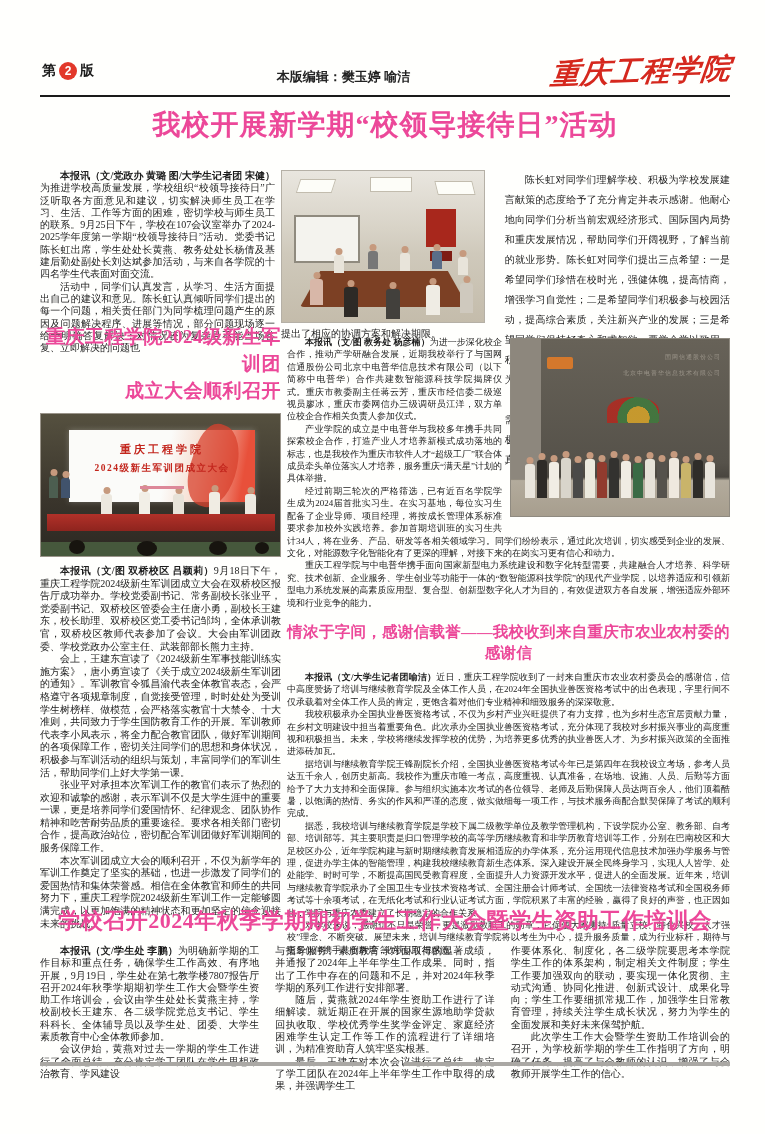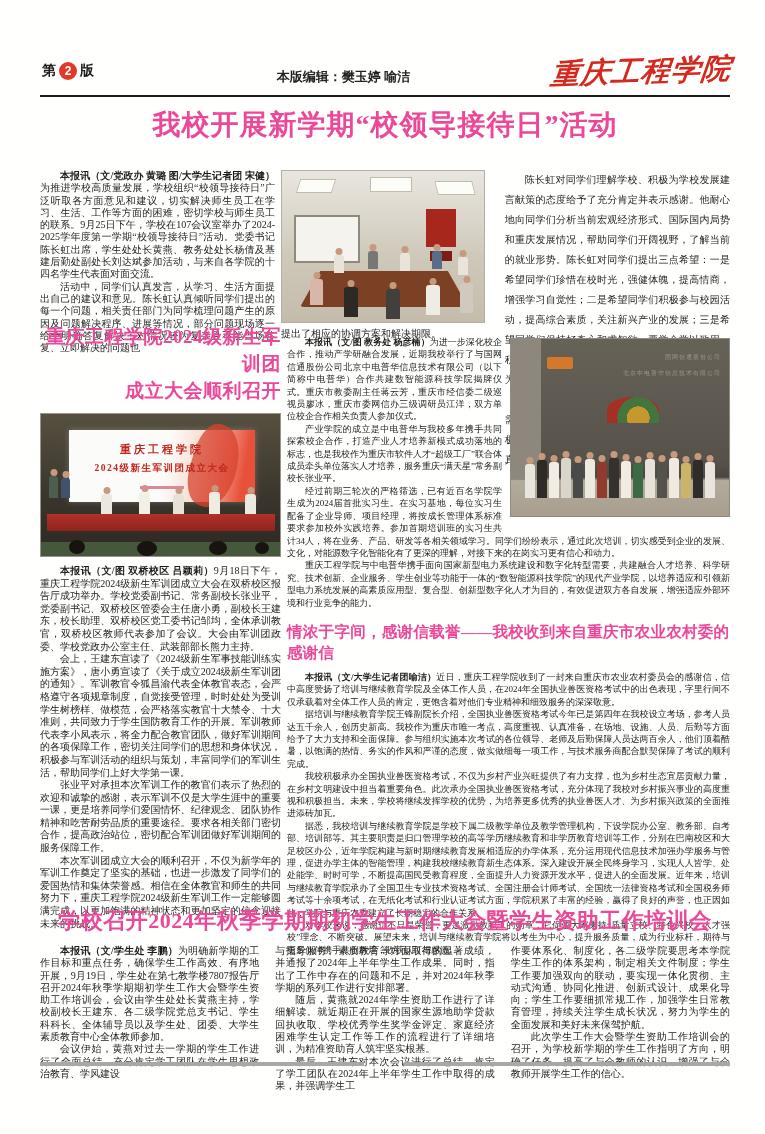--- a/index.html
+++ b/index.html
@@ -63,21 +63,21 @@
   .energy-body{margin-top:8px;font-size:9px;line-height:12.4px;}
   .photo3{float:right;width:218px;height:177px;margin:2px 0 6px 8px;position:relative;border:1px solid #8f8a80;
           overflow:hidden;background:linear-gradient(#676258 0%,#56524a 70%,#4a463f 78%,#b3ab9c 80%,#a79e8e 100%);}
   .p3-panel{position:absolute;left:0;top:0;width:30px;height:140px;background:#8d877d;}
   .p3-logo{position:absolute;left:36px;top:18px;width:26px;height:12px;background:#e07b28;border-radius:2px;opacity:.9;}
   .p3-sign{position:absolute;right:8px;text-align:right;color:#9b958a;font-size:6px;line-height:8px;letter-spacing:1px;
           font-family:"Liberation Sans","DejaVu Sans",sans-serif;}
   .p3-decor{position:absolute;left:96px;top:58px;width:52px;height:26px;border-radius:50% 50% 0 0;
           background:radial-gradient(circle at 60% 80%,#d8a428 0 30%,#3f7a3c 31% 55%,#b3281e 56% 100%);opacity:.85;}
   .p3-people{position:absolute;left:0;right:0;bottom:18px;display:flex;align-items:flex-end;justify-content:center;gap:2px;}
-  .letter-title{clear:both;margin-top:13px;font-size:15.5px;font-weight:bold;letter-spacing:0.3px;}
+  .letter-title{clear:both;margin-top:13px;font-size:15.5px;font-weight:bold;text-align:center;letter-spacing:0.3px;}
   .letter-body{margin-top:7px;font-size:9px;line-height:12.4px;}
   
   .bottom{position:absolute;left:40px;top:906px;width:690px;}
   .bottom-title{font-size:22px;font-weight:bold;text-align:center;letter-spacing:0.5px;}
   .bottom-cols{display:flex;gap:16px;margin-top:9px;}
   .bottom-col{flex:1;font-size:10px;line-height:12.3px;}
   
   .foot-bar{position:absolute;top:1062px;height:4px;background:#aaa8a4;}
 </style>
 </head>
@@ -184,30 +184,30 @@
           <i class="fig" style="width:10px;height:39px;background:#e6e2d8;"></i>
           <i class="fig" style="width:10px;height:36px;background:#55524c;"></i>
           <i class="fig" style="width:10px;height:40px;background:#efe9df;"></i>
           <i class="fig" style="width:10px;height:35px;background:#c9b46a;"></i>
           <i class="fig" style="width:10px;height:38px;background:#2f2d29;"></i>
           <i class="fig" style="width:10px;height:36px;background:#e9e5dc;"></i>
         </div>
       </div>
       <div class="atext">
           <p><b>本报讯（文/图 教务处 杨彦楠）</b>为进一步深化校企合作，推动产学研融合发展，近期我校举行了与国网信通股份公司北京中电普华信息技术有限公司（以下简称中电普华）合作共建数智能源科技学院揭牌仪式。重庆市教委副主任蒋云芳，重庆市经信委二级巡视员廖冰，重庆市委网信办三级调研员江洋，双方单位校企合作相关负责人参加仪式。</p>
-          <p>产业学院的成立是中电普华与我校多年携手共同探索校企合作，打造产业人才培养新模式成功落地的标志，也是我校作为重庆市软件人才“超级工厂”联合体成员牵头单位落实人才培养，服务重庆“满天星”常务副校长张业平。</p>
+          <p>产业学院的成立是中电普华与我校多年携手共同探索校企合作，打造产业人才培养新模式成功落地的标志，也是我校作为重庆市软件人才“超级工厂”联合体成员牵头单位落实人才培养，服务重庆“满天星”计划的具体举措。</p>
           <p>经过前期三轮次的严格筛选，已有近百名学院学生成为2024届首批实习生。在实习基地，每位实习生配备了企业导师、项目经理，将按成长管理体系标准要求参加校外实践培养。参加首期培训班的实习生共计34人，将在业务、产品、研发等各相关领域学习。同学们纷纷表示，通过此次培训，切实感受到企业的发展、文化，对能源数字化智能化有了更深的理解，对接下来的在岗实习更有信心和动力。</p>
           <p>重庆工程学院与中电普华携手面向国家新型电力系统建设和数字化转型需要，共建融合人才培养、科学研究、技术创新、企业服务、学生创业等功能于一体的“数智能源科技学院”的现代产业学院，以培养适应和引领新型电力系统发展的高素质应用型、复合型、创新型数字化人才为目的，有效促进双方各自发展，增强适应外部环境和行业竞争的能力。</p>
         </div>
     </div>
     <div class="letter-title red">情浓于字间，感谢信载誉——我校收到来自重庆市农业农村委的感谢信</div>
     <div class="letter-body atext">
         <p><b>本报讯（文/大学生记者团喻洁）</b>近日，重庆工程学院收到了一封来自重庆市农业农村委员会的感谢信，信中高度赞扬了培训与继续教育学院及全体工作人员，在2024年全国执业兽医资格考试中的出色表现，字里行间不仅承载着对全体工作人员的肯定，更饱含着对他们专业精神和细致服务的深深敬意。</p>
+        <p>我校积极承办全国执业兽医资格考试，不仅为乡村产业兴旺提供了有力支撑，也为乡村生态宜居贡献力量，在乡村文明建设中担当着重要角色。此次承办全国执业兽医资格考试，充分体现了我校对乡村振兴事业的高度重视和积极担当。未来，学校将继续发挥学校的优势，为培养更多优秀的执业兽医人才、为乡村振兴政策的全面推进添砖加瓦。</p>
         <p>据培训与继续教育学院王锋副院长介绍，全国执业兽医资格考试今年已是第四年在我校设立考场，参考人员达五千余人，创历史新高。我校作为重庆市唯一考点，高度重视、认真准备，在场地、设施、人员、后勤等方面给予了大力支持和全面保障。参与组织实施本次考试的各位领导、老师及后勤保障人员达两百余人，他们顶着酷暑，以饱满的热情、务实的作风和严谨的态度，做实做细每一项工作，与技术服务商配合默契保障了考试的顺利完成。</p>
-        <p>我校积极承办全国执业兽医资格考试，不仅为乡村产业兴旺提供了有力支撑，也为乡村生态宜居贡献力量，在乡村文明建设中担当着重要角色。此次承办全国执业兽医资格考试，充分体现了我校对乡村振兴事业的高度重视和积极担当。未来，学校将继续发挥学校的优势，为培养更多优秀的执业兽医人才、为乡村振兴政策的全面推进添砖加瓦。</p>
         <p>据悉，我校培训与继续教育学院是学校下属二级教学单位及教学管理机构，下设学院办公室、教务部、自考部、培训部等。其主要职责是归口管理学校的高等学历继续教育和非学历教育培训等工作，分别在巴南校区和大足校区办公，近年学院构建与新时期继续教育发展相适应的办学体系，充分运用现代信息技术加强办学服务与管理，促进办学主体的智能管理，构建我校继续教育新生态体系。深入建设开展全民终身学习，实现人人皆学、处处能学、时时可学，不断提高国民受教育程度，全面提升人力资源开发水平，促进人的全面发展。近年来，培训与继续教育学院承办了全国卫生专业技术资格考试、全国注册会计师考试、全国统一法律资格考试和全国税务师考试等十余项考试，在无纸化考试和行业认证考试方面，学院积累了丰富的经验，赢得了良好的声誉，也正因如此，学院与重庆农委建立了长期稳定的合作关系。</p>
         <p>对学校来说，感谢信不只是荣誉，更是激励教职工的勋章，它促使大家秉持“质量立校、特色兴校、人才强校”理念、不断突破。展望未来，培训与继续教育学院将以考生为中心，提升服务质量，成为行业标杆，期待与更多伙伴携手共创辉煌，收获认可与感激。</p>
       </div>
   </div>
 
   <div class="bottom">
     <div class="bottom-title red">学校召开2024年秋季学期期初学生工作大会暨学生资助工作培训会</div>
     <div class="bottom-cols">
       <div class="bottom-col atext">
           <p><b>本报讯（文/学生处 李鹏）</b>为明确新学期的工作目标和重点任务，确保学生工作高效、有序地开展，9月19日，学生处在第七教学楼7807报告厅召开2024年秋季学期期初学生工作大会暨学生资助工作培训会，会议由学生处处长黄燕主持，学校副校长王建东、各二级学院党总支书记、学生科科长、全体辅导员以及学生处、团委、大学生素质教育中心全体教师参加。</p>

